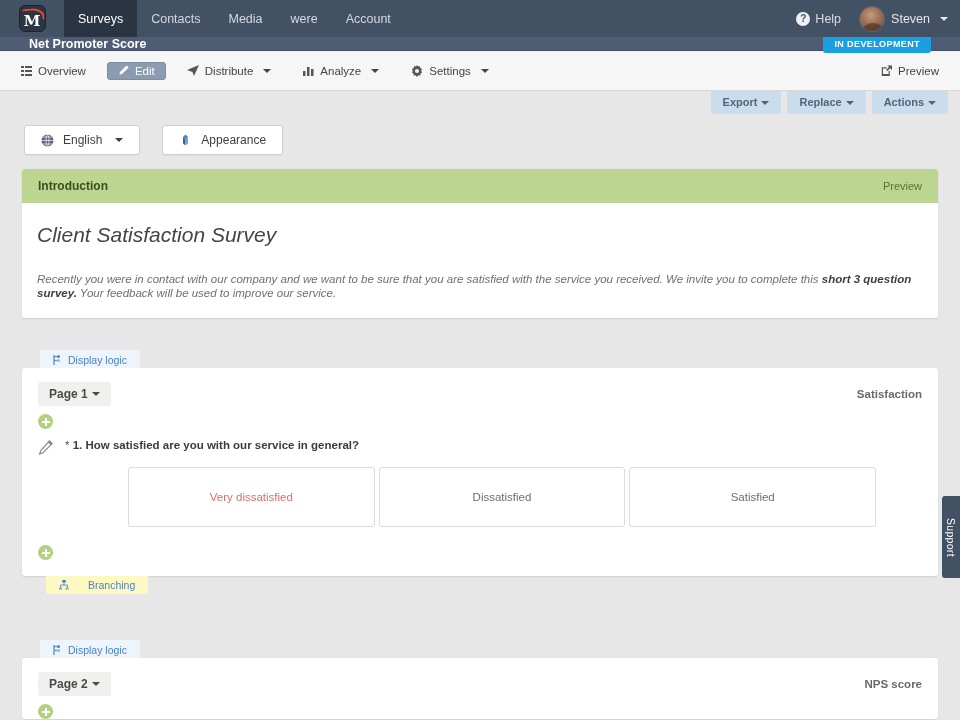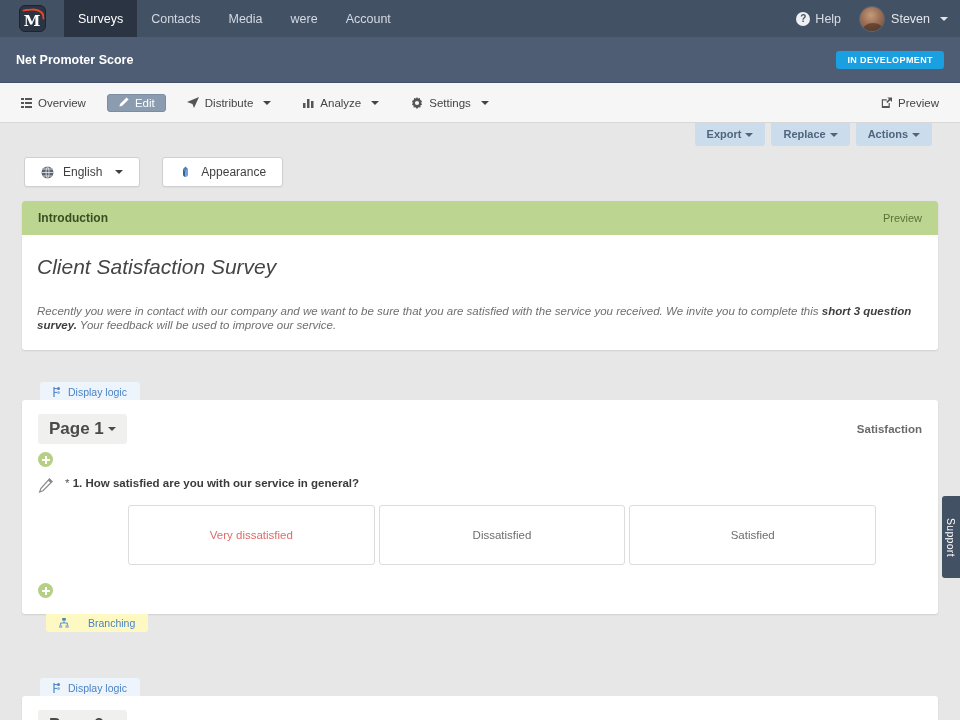--- a/index.html
+++ b/index.html
@@ -79,23 +79,23 @@
   }
   .caret {
     width: 0; height: 0; display: inline-block;
     border-left: 4px solid transparent; border-right: 4px solid transparent;
     border-top: 4px solid currentColor;
     margin-left: 4px; vertical-align: middle;
   }
 
   
   .titlebar {
-    height: 46px; background: #4e5d73;
+    height: 14px; background: #4e5d73;
     display: flex; align-items: center;
-    padding: 0 16px;
+    padding: 0 29px;
     border-bottom: 1px solid #41506a;
   }
   .survey-title {
     color: #ffffff; font-size: 12.5px; font-weight: bold;
   }
   .badge-dev {
     margin-left: auto;
     background: #1a9fe0; color: #ffffff;
     font-size: 9px; font-weight: bold; letter-spacing: .4px;
     padding: 4px 11px; border-radius: 3px;
@@ -123,21 +123,21 @@
   .tb-right { margin-left: auto; }
   .tb-right .tb-item { margin-right: 0; }
   .ic { display: inline-block; line-height: 1; }
   .ic svg { display: block; }
 
   
   .actionsrow {
     height: 26px; position: relative;
   }
   .action-group {
-    position: absolute; right: 28px; top: 0;
+    position: absolute; right: 12px; top: 0;
     display: flex; gap: 6px;
   }
   .abtn {
     background: #cbdced; color: #50657d;
     font-size: 11px; font-weight: bold;
     padding: 5px 12px 6px; border-radius: 0 0 3px 3px;
     cursor: pointer; white-space: nowrap;
   }
 
   
@@ -201,21 +201,21 @@
     display: flex; align-items: center; gap: 19px;
     cursor: pointer; white-space: nowrap;
   }
 
   .page-head {
     display: flex; align-items: center;
     padding: 14px 16px 0 16px;
   }
   .page-pill {
     background: #f0f0ee; color: #4a4a4a;
-    font-size: 17px; font-weight: bold;
+    font-size: 12px; font-weight: bold;
     padding: 5px 11px; border-radius: 3px;
     display: flex; align-items: center; cursor: pointer;
   }
   .page-tag {
     margin-left: auto; font-size: 11.5px;
     color: #6a6a6a; font-weight: bold;
   }
   .plus-row { padding: 8px 16px 0 16px; }
   .plus {
     width: 15px; height: 15px; border-radius: 50%;

